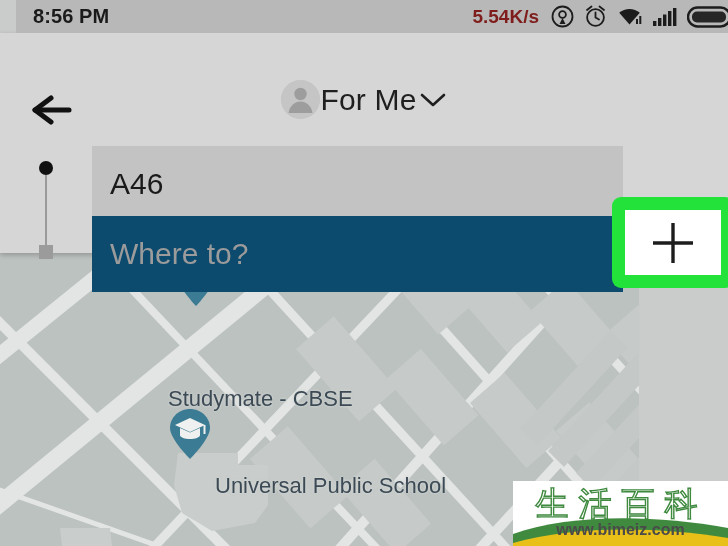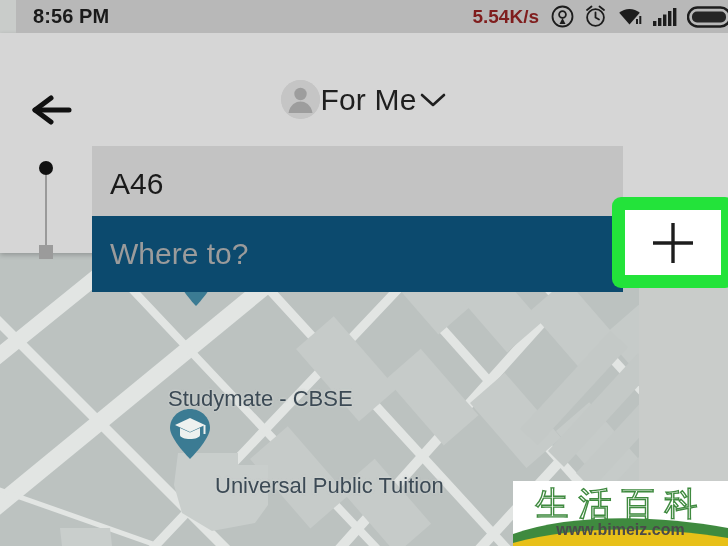--- a/index.html
+++ b/index.html
@@ -305,21 +305,21 @@
         <path d="M12 21 L12 28 C12 30.5 17 32 22 32 C27 32 32 30.5 32 28 L32 21 L22 25.5 Z" fill="#eef1ef"></path>
         <rect x="35.5" y="18" width="2" height="9" fill="#eef1ef"></rect>
       </svg>
     </span>
 
     <div class="map-label" id="label-studymate">
       <div>Studymate - CBSE</div>
     </div>
 
     <div class="map-label" id="label-school">
-      <div>Universal Public Tuition</div>
+      <div>Universal Public School</div>
     </div>
   </div>
 
   <div id="watermark">
     <svg id="wm-swoosh" width="215" height="34" viewBox="0 0 215 34">
       <path d="M0 22 C55 2 140 2 215 16 L215 34 L0 34 Z" fill="#3f8a3f"></path>
       <path d="M0 31 C60 14 140 14 215 26 L215 34 L0 34 Z" fill="#e8c018"></path>
     </svg>
     <div id="wm-cjk">生活百科</div>
     <div id="wm-url">www.bimeiz.com</div>

